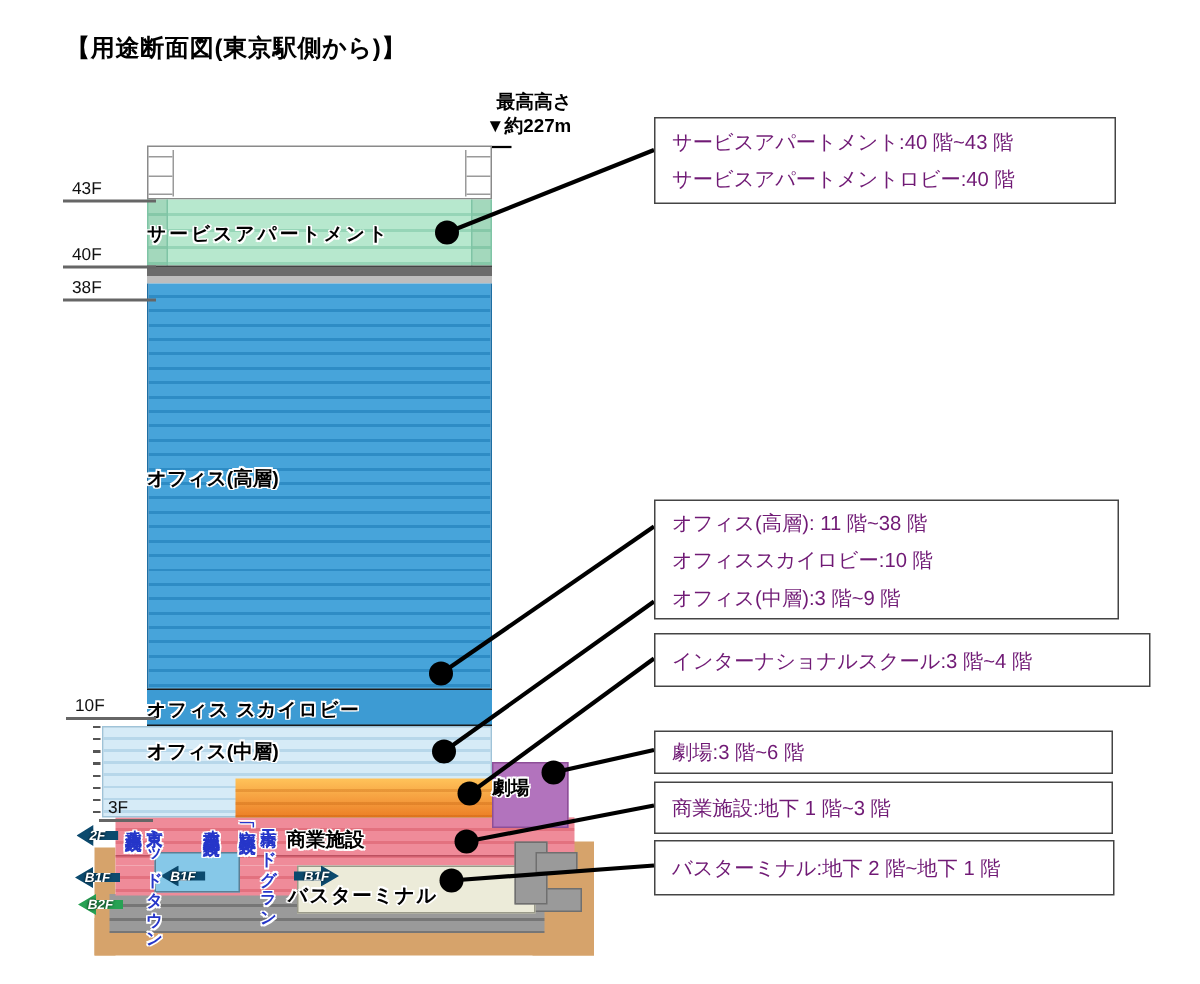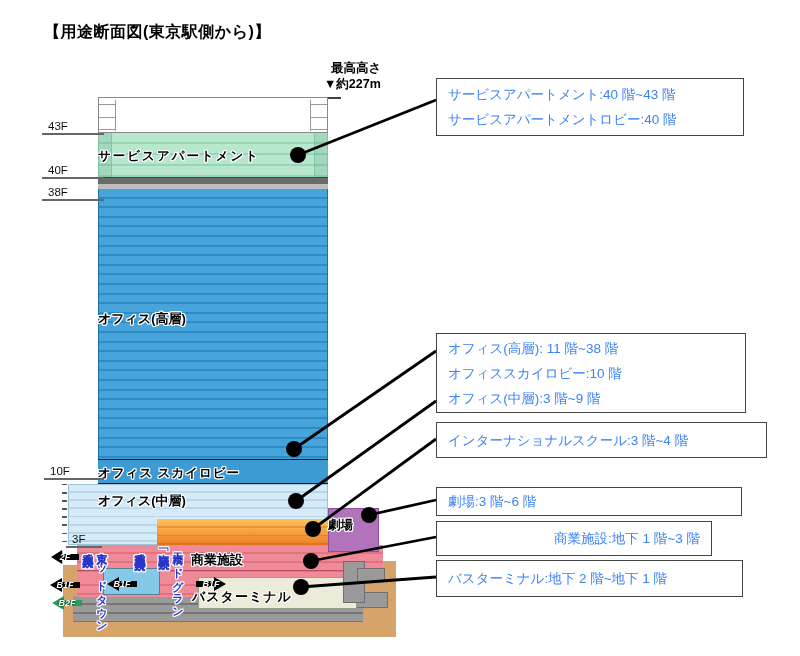--- a/index.html
+++ b/index.html
@@ -9,21 +9,21 @@
   .stage{position:absolute;inset:0;width:800px;height:656px;}
 
   .title{left:44px;top:22px;font-size:16px;font-weight:bold;color:#000;letter-spacing:.5px;}
 
   .legendbox{left:76px;top:54px;width:194px;height:41px;border:1px solid #444;background:#fff;}
   .legendrow{position:absolute;left:4px;height:14px;display:flex;align-items:center;}
   .legendlabel{font-size:10px;color:#111;margin-left:5px;white-space:nowrap;}
 
   .arrow-l{clip-path:polygon(0 50%,40% 0,40% 28%,100% 28%,100% 72%,40% 72%,40% 100%);}
   .arrow-r{clip-path:polygon(100% 50%,60% 0,60% 28%,0 28%,0 72%,60% 72%,60% 100%);}
-  .arr-blue{background:#000000;}
+  .arr-blue{background:#0c4a6e;}
   .arr-green{background:#27a254;}
   .arrlabel{position:absolute;width:100%;text-align:center;font-size:9px;font-weight:bold;
             font-style:italic;color:#fff;line-height:14px;text-shadow:0 0 2px #000;}
 
   .hmark{font-size:12.5px;font-weight:bold;color:#000;white-space:nowrap;}
 
   .floormark{font-size:11.5px;color:#111;border-bottom:2px solid #666;padding-left:6px;height:14px;line-height:14px;}
 
   .seclabel{font-size:12.5px;font-weight:bold;color:#000;white-space:nowrap;text-align:left;
     text-shadow:-1px -1px 0 #fff,1px -1px 0 #fff,-1px 1px 0 #fff,1px 1px 0 #fff,0 -1px 0 #fff,0 1px 0 #fff,-1px 0 0 #fff,1px 0 0 #fff;}
@@ -46,21 +46,21 @@
   .graypillar{background:#9a9a9a;border:1px solid #6f6f6f;}
   .graybottom{background:repeating-linear-gradient(180deg,#9a9a9a 0 7px,#767676 7px 9px);}
   .tan{background:#d6a36b;}
 
   .vlabel{writing-mode:vertical-rl;white-space:pre-line;font-size:11px;font-weight:bold;color:#2636c9;
     line-height:14px;letter-spacing:1px;
     text-shadow:-1px -1px 0 #fff,1px -1px 0 #fff,-1px 1px 0 #fff,1px 1px 0 #fff,0 -1px 0 #fff,0 1px 0 #fff,-1px 0 0 #fff,1px 0 0 #fff;}
 
   .callout{border:1.4px solid #444;background:#fff;display:flex;flex-direction:column;justify-content:center;
     padding:3px 11px;box-sizing:border-box;}
-  .callout span{font-size:13.5px;color:#3b82f6;line-height:25px;white-space:nowrap;}
+  .callout span{font-size:13.5px;color:#701a75;line-height:25px;white-space:nowrap;}
 
   svg.overlay{position:absolute;inset:0;pointer-events:none;}
 </style>
 </head>
 <body>
 
 <div class="stage">
 
   <div class="abs title">【用途断面図(東京駅側から)】</div>
 
@@ -175,20 +175,20 @@
     <span>オフィス(高層): 11 階~38 階</span>
     <span>オフィススカイロビー:10 階</span>
     <span>オフィス(中層):3 階~9 階</span>
   </div>
   <div class="abs callout" style="left:436px;top:422px;width:331px;height:36px;">
     <span>インターナショナルスクール:3 階~4 階</span>
   </div>
   <div class="abs callout" style="left:436px;top:487px;width:306px;height:29px;">
     <span>劇場:3 階~6 階</span>
   </div>
-  <div class="abs callout" style="left:436px;top:521px;width:276px;height:35px;align-items:flex-end;">
+  <div class="abs callout" style="left:436px;top:521px;width:306px;height:35px;">
     <span>商業施設:地下 1 階~3 階</span>
   </div>
   <div class="abs callout" style="left:436px;top:560px;width:307px;height:37px;">
     <span>バスターミナル:地下 2 階~地下 1 階</span>
   </div>
 
 </div>
 
 </body></html>

